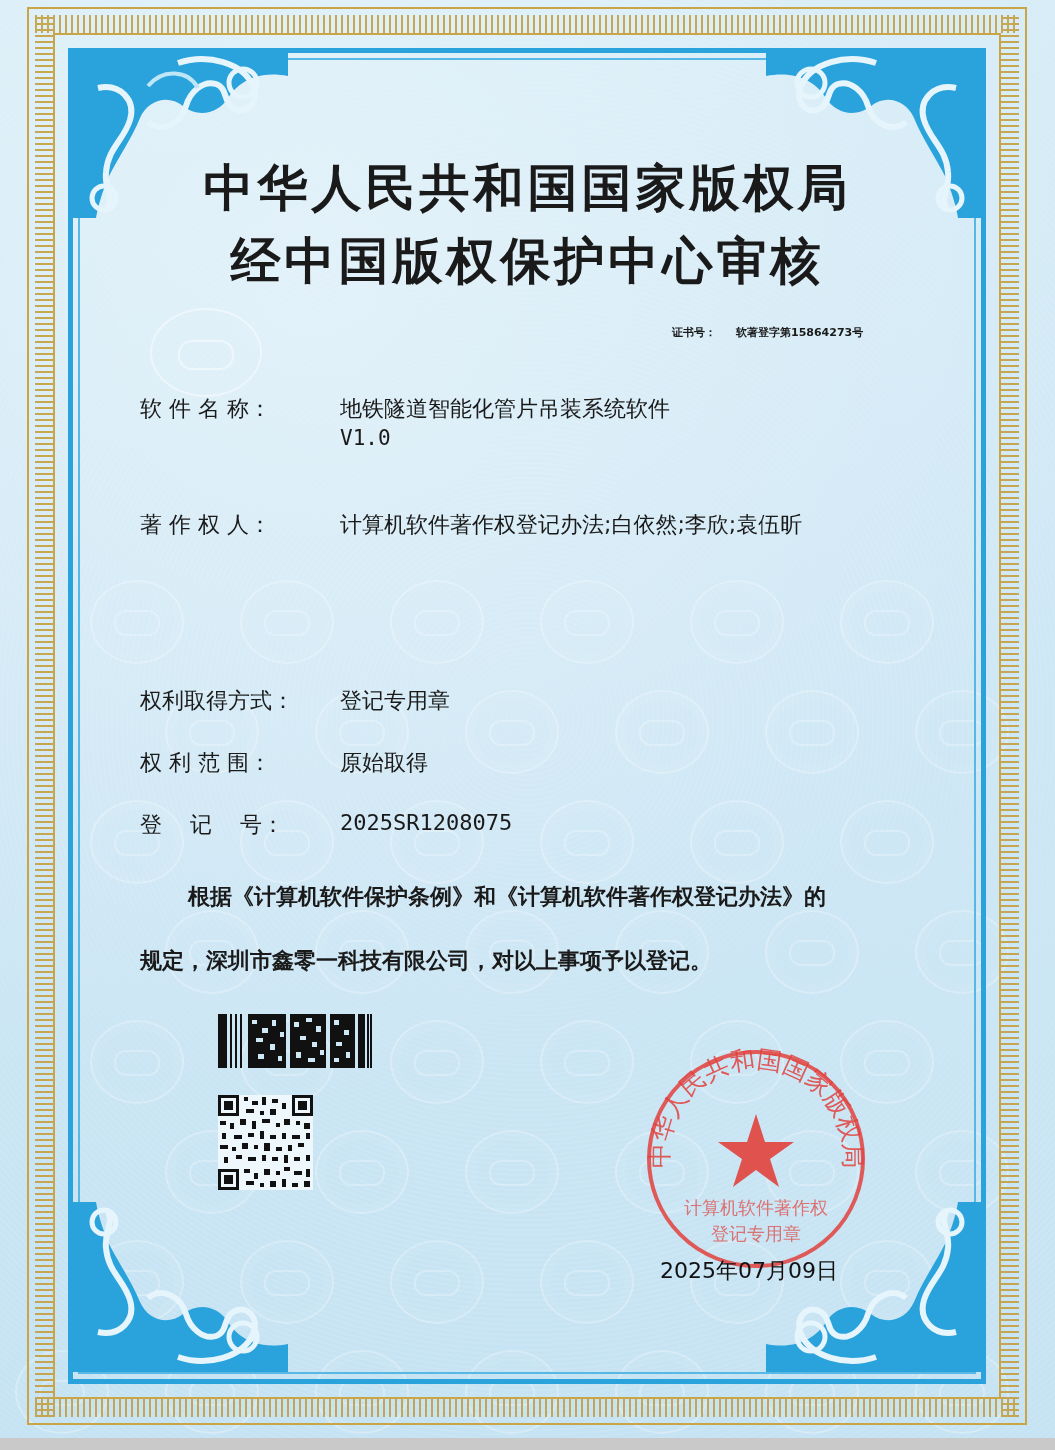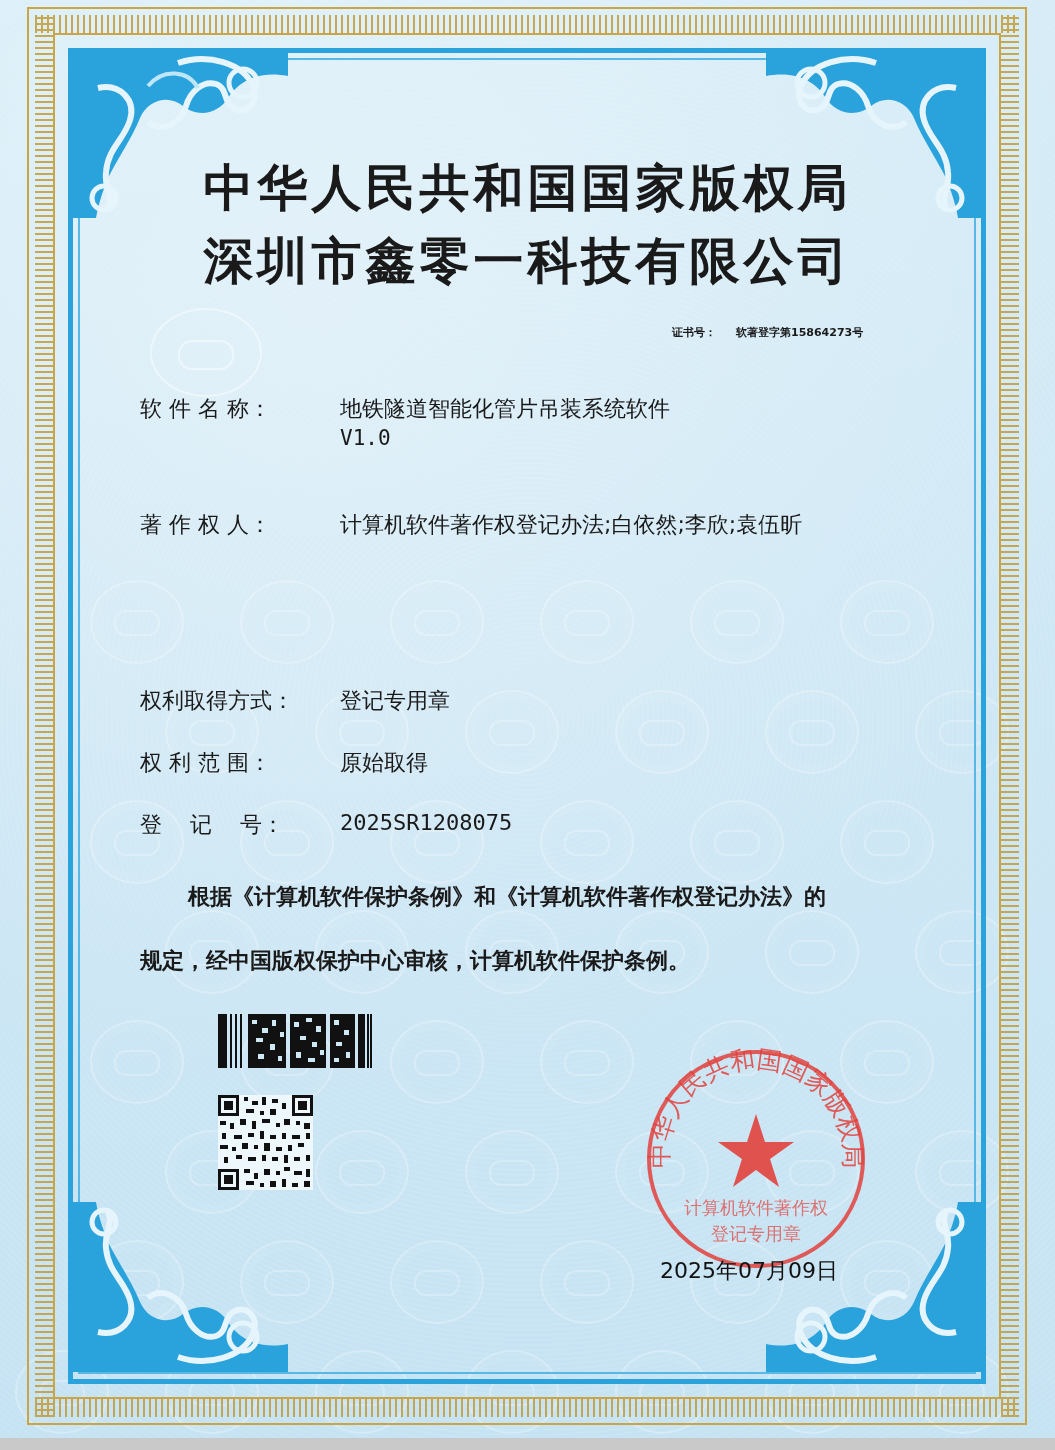--- a/index.html
+++ b/index.html
@@ -196,21 +196,21 @@
   </svg>
   <svg class="corner br" viewBox="0 0 220 170">
     <path d="M0 0 H220 V28 C190 22 170 34 160 50 C150 66 130 70 115 58 C100 46 80 52 72 70 C64 90 50 110 40 130 C34 145 30 158 28 170 H0 Z" fill="#2aa3dc"></path>
     <path d="M110 15 C140 5 175 15 185 38 C192 55 178 68 165 60 C155 54 160 40 148 36 C135 32 122 44 118 58 C112 78 92 84 80 74" fill="none" stroke="#e6f5fc" stroke-width="6"></path>
     <path d="M30 40 C52 35 68 52 62 72 C56 92 40 100 38 124 C36 140 46 150 40 160" fill="none" stroke="#e6f5fc" stroke-width="6"></path>
     <circle cx="175" cy="35" r="14" fill="none" stroke="#e6f5fc" stroke-width="5"></circle>
     <circle cx="36" cy="150" r="12" fill="none" stroke="#e6f5fc" stroke-width="5"></circle>
   </svg>
 
   <div class="title l1">中华人民共和国国家版权局</div>
-  <div class="title l2">深圳市鑫零一科技有限公司</div>
+  <div class="title l2">经中国版权保护中心审核</div>
 
   <div class="seal-wm"></div>
 
   <div class="cert-no">
     <span>证书号：</span><span class="gap"></span><span>软著登字第15864273号</span>
   </div>
 
   <div class="field" style="top:394px">
     <span class="label">软 件 名 称：</span>
     <span class="value">地铁隧道智能化管片吊装系统软件</span>
@@ -231,21 +231,21 @@
     <span class="label">权 利 范 围：</span>
     <span class="value">原始取得</span>
   </div>
 
   <div class="field" style="top:810px">
     <span class="label">登    记    号：</span>
     <span class="value mono">2025SR1208075</span>
   </div>
 
   <div class="para" style="top:882px;text-indent:48px">根据《计算机软件保护条例》和《计算机软件著作权登记办法》的</div>
-  <div class="para" style="top:946px">规定，经中国版权保护中心审核，计算机软件保护条例。</div>
+  <div class="para" style="top:946px">规定，深圳市鑫零一科技有限公司，对以上事项予以登记。</div>
 
   <svg class="barcode" viewBox="0 0 154 54">
     <rect x="0" y="0" width="9" height="54" fill="#111"></rect>
     <rect x="12" y="0" width="2" height="54" fill="#111"></rect>
     <rect x="17" y="0" width="2" height="54" fill="#111"></rect>
     <rect x="22" y="0" width="2" height="54" fill="#111"></rect>
     <g fill="#111">
       <rect x="30" y="0" width="38" height="54"></rect>
       <rect x="72" y="0" width="36" height="54"></rect>
       <rect x="112" y="0" width="25" height="54"></rect>

